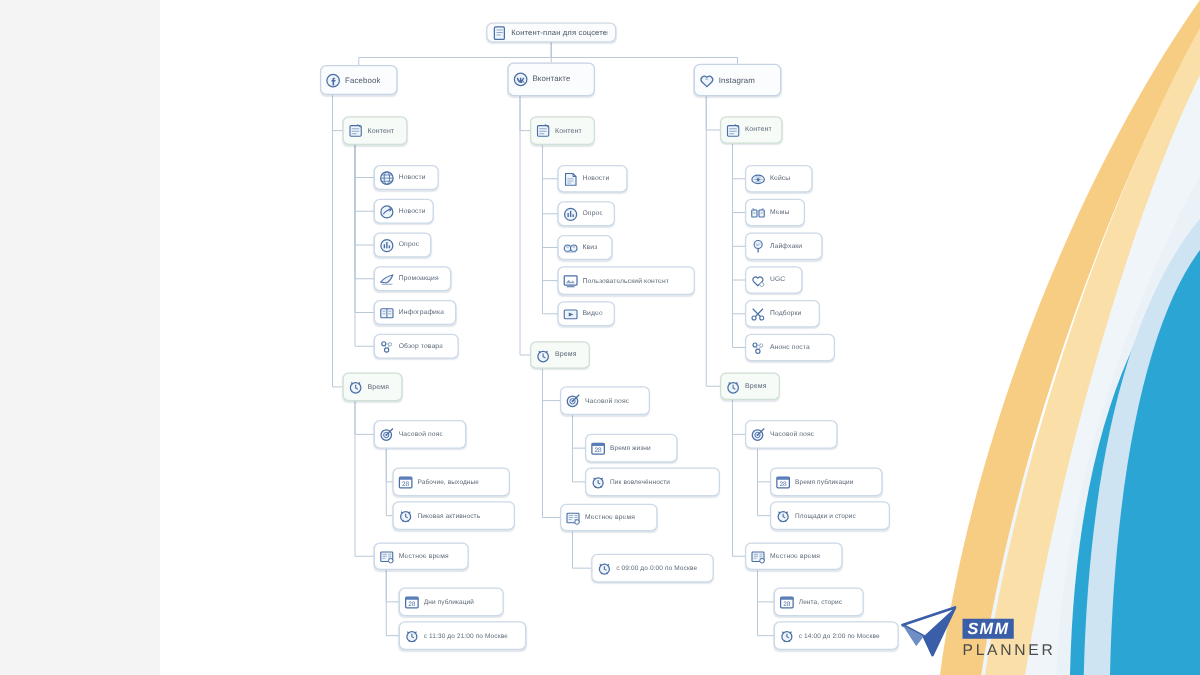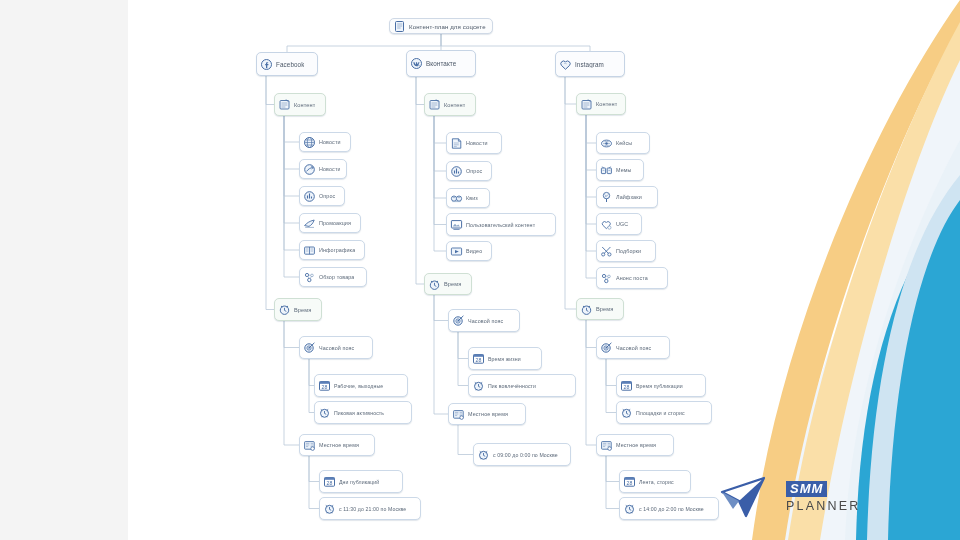--- a/index.html
+++ b/index.html
@@ -41,21 +41,21 @@
   .lvl-1{background:#fbfcfe;border-color:#c6d4e5;}
   .lvl-1 .lbl{font-size:6.3px;color:#4a5666;}
   .lvl-2{background:#f7fbf8;border-color:#cfe0d4;}
   .lvl-2 .lbl{font-size:5.6px;}
   .lvl-3{background:#ffffff;border-color:#ccd9e8;}
   .lvl-3 .lbl{font-size:5.4px;}
   .lvl-4{background:#ffffff;border-color:#ccd9e8;}
   .lvl-4 .lbl{font-size:5.2px;}
   
   #logo{position:absolute;left:592px;top:468px;width:110px;height:58px;
-        display:flex;align-items:center;gap:20px;}
+        display:flex;align-items:flex-end;gap:4px;}
   #logo-text{display:flex;flex-direction:column;line-height:1;}
   #logo-smm{
     background:#3a5ea8;color:#fff;font-size:13px;font-style:italic;
     font-weight:bold;letter-spacing:1px;padding:1px 4px 2px 4px;
     align-self:flex-start;
   }
   #logo-planner{
     color:#4a4a4a;font-size:12.5px;letter-spacing:2.2px;margin-top:3px;
   }
 </style>

